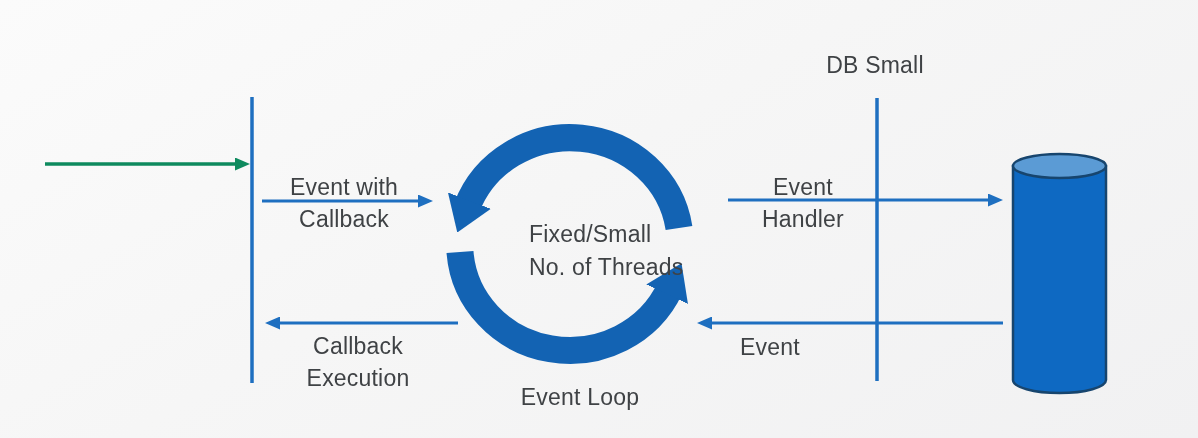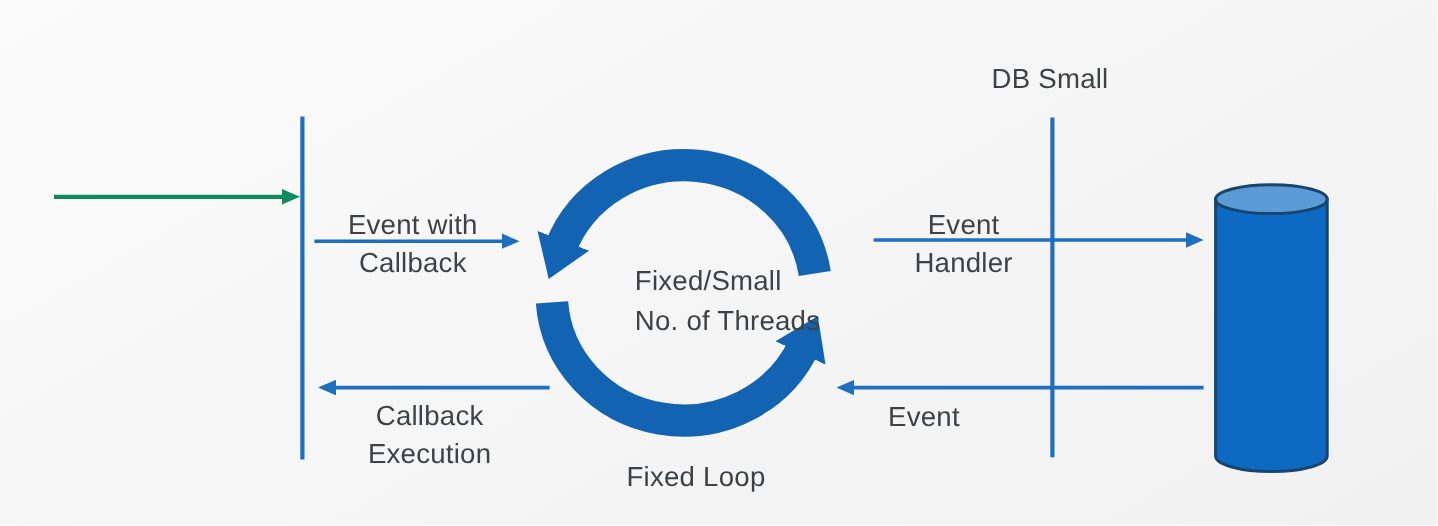--- a/index.html
+++ b/index.html
@@ -60,21 +60,21 @@
   </svg>
 
 
 
   <div class="label" style="left:254px; top:171px; width:180px;">Event with
 Callback</div>
 
   <div class="label left-align" style="left:493px; top:218px; width:220px; line-height:33px;margin-left:36px;">Fixed/Small
 No. of Threads</div>
 
-  <div class="label" style="left:490px; top:381px; width:180px;">Fixed Loop</div>
+  <div class="label" style="left:490px; top:381px; width:180px;">Event Loop</div>
 
   <div class="label" style="left:268px; top:330px; width:180px;">Callback
 Execution</div>
 
   <div class="label" style="left:785px; top:49px; width:180px;">DB Small</div>
 
   <div class="label" style="left:713px; top:171px; width:180px;">Event
 Handler</div>
 
   <div class="label" style="left:680px; top:331px; width:180px;">Event</div>

